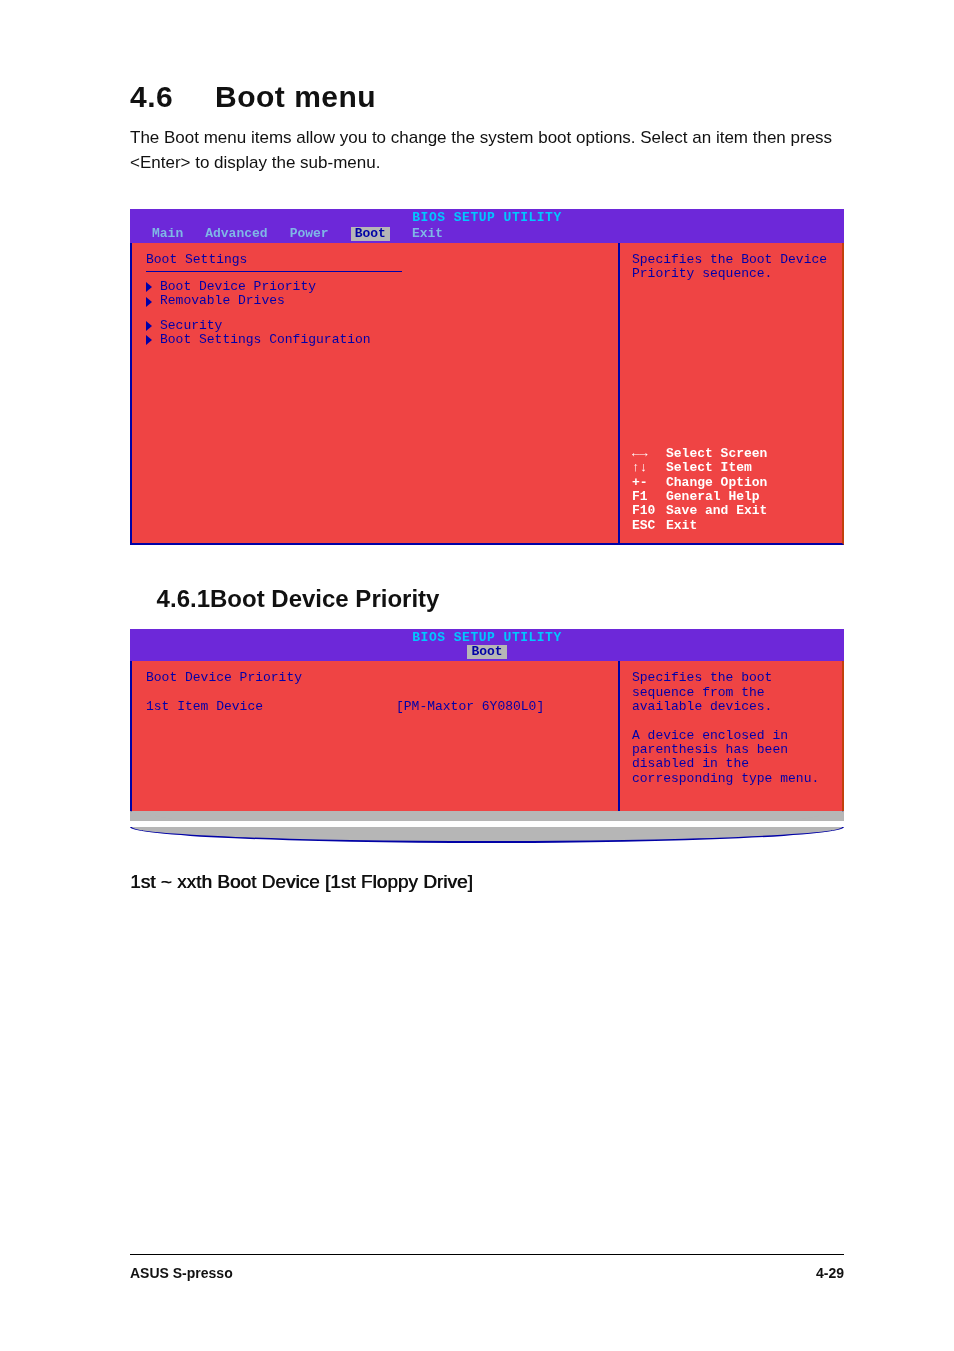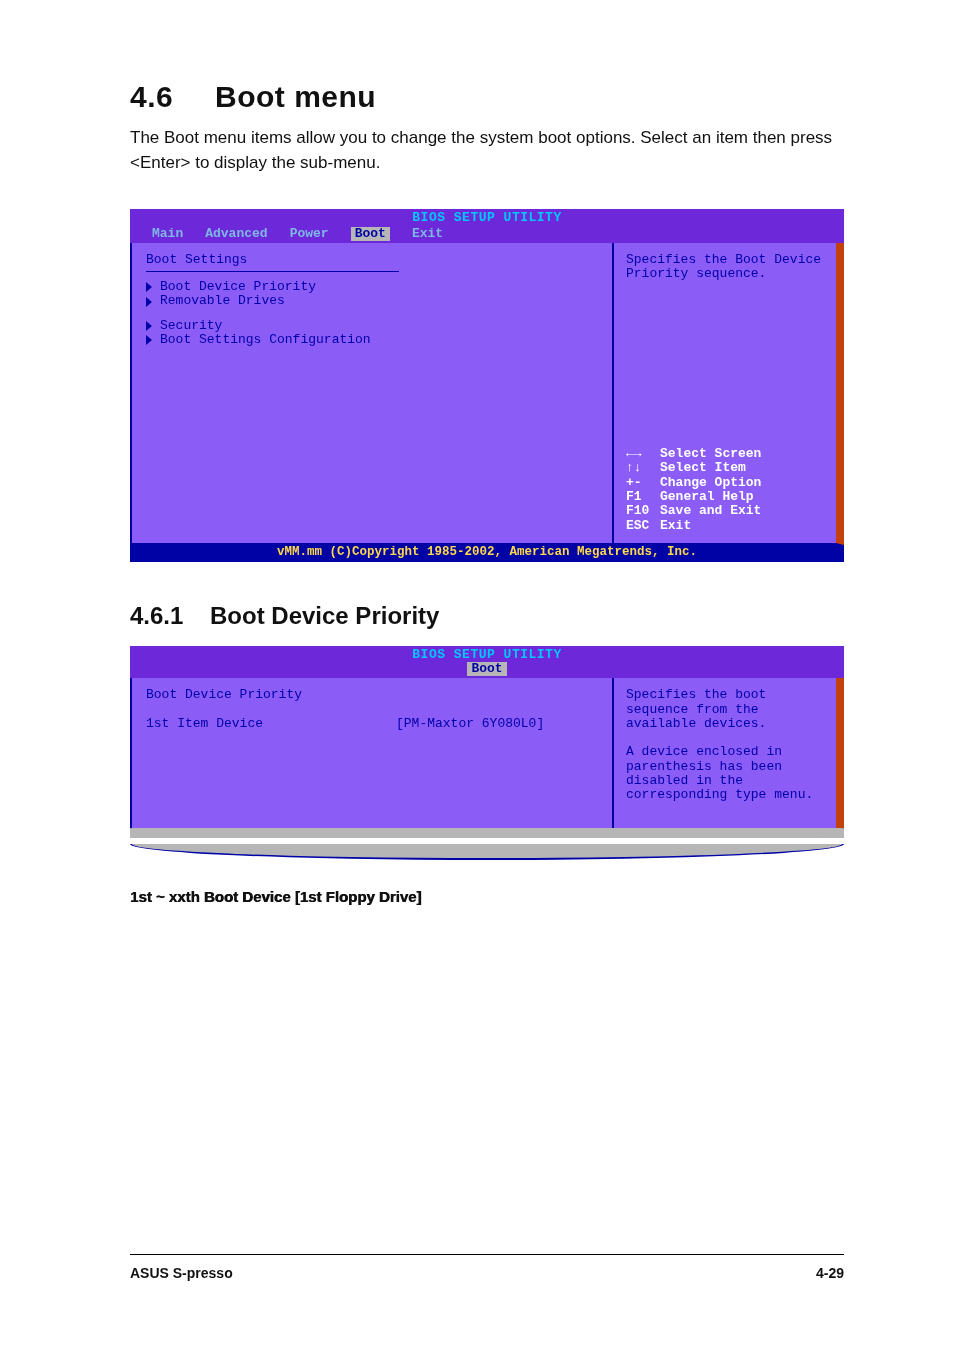--- a/index.html
+++ b/index.html
@@ -58,23 +58,23 @@
     font-weight: bold;
   }
   .bios .tabs .tab-active {
     background: #b6b6b6;
     color: #0102a6;
     padding: 0 4px;
   }
   .bios .body {
     display: flex;
     border-left: 2px solid #0102a6;
-    border-right: 8px solid #c2410c;
+    border-right: 2px solid #c2410c;
     border-bottom: 2px solid #0102a6;
-    background: #8b5cf6;
+    background: #ef4444;
   }
   .bios .left {
     flex: 1;
     padding: 10px 14px 70px 14px;
     border-right: 2px solid #0102a6;
     min-height: 220px;
   }
   .bios.small .left { min-height: 110px; padding-bottom: 30px; }
   .bios .right {
     width: 198px;
@@ -115,24 +115,24 @@
   .bios .right .helpwrap { color:#0000aa; }
   .bios .keyhelp { margin-top:auto; }
   .bios .keyhelp .row { display:flex; font-weight:bold;}
   .bios .keyhelp .row .sym { color:#fff; width:34px;}
   .bios .keyhelp .row .txt { color:#fff;}
   h2.sub-title {
     font-size: 24px;
     font-weight: 900;
     margin: 0 0 16px 0;
   }
-  h2.sub-title .num { display:inline-block; width:80px; }
+  h2.sub-title .num { display:inline-block; width:80px;text-align:right; }
   h3.item-title {
-    font-size: 15px;
-    font-weight: 700;
+    font-size: 19px;
+    font-weight: 400;
     margin: 28px 0 10px 0;
     text-shadow: 0.6px 0 #111;
   }
   .bios .tabs-single {
     display:flex; justify-content:center; padding:0 0 2px 0;
   }
   .bios .tabs-single .tab-active {
     background:#b6b6b6; color:#0102a6; padding:0 4px; font-weight:bold;
   }
   .page-footer {
@@ -230,21 +230,20 @@
               <span class="sym">F10</span>
               <span class="txt">Save and Exit</span>
             </div>
           <div class="row">
               <span class="sym">ESC</span>
               <span class="txt">Exit</span>
             </div>
         </div>
       </div>
     </div>
-    <div class="footer">vMM.mm (C)Copyright 1985-2002, American Megatrends, Inc.</div>
   </div>
 
   <h2 class="sub-title">
     <span class="num">4.6.1</span><span>Boot Device Priority</span>
   </h2>
 
   <div class="bios small">
     <div class="topbar">
       <div class="util-title">BIOS SETUP UTILITY</div>
       <div class="tabs-single">

